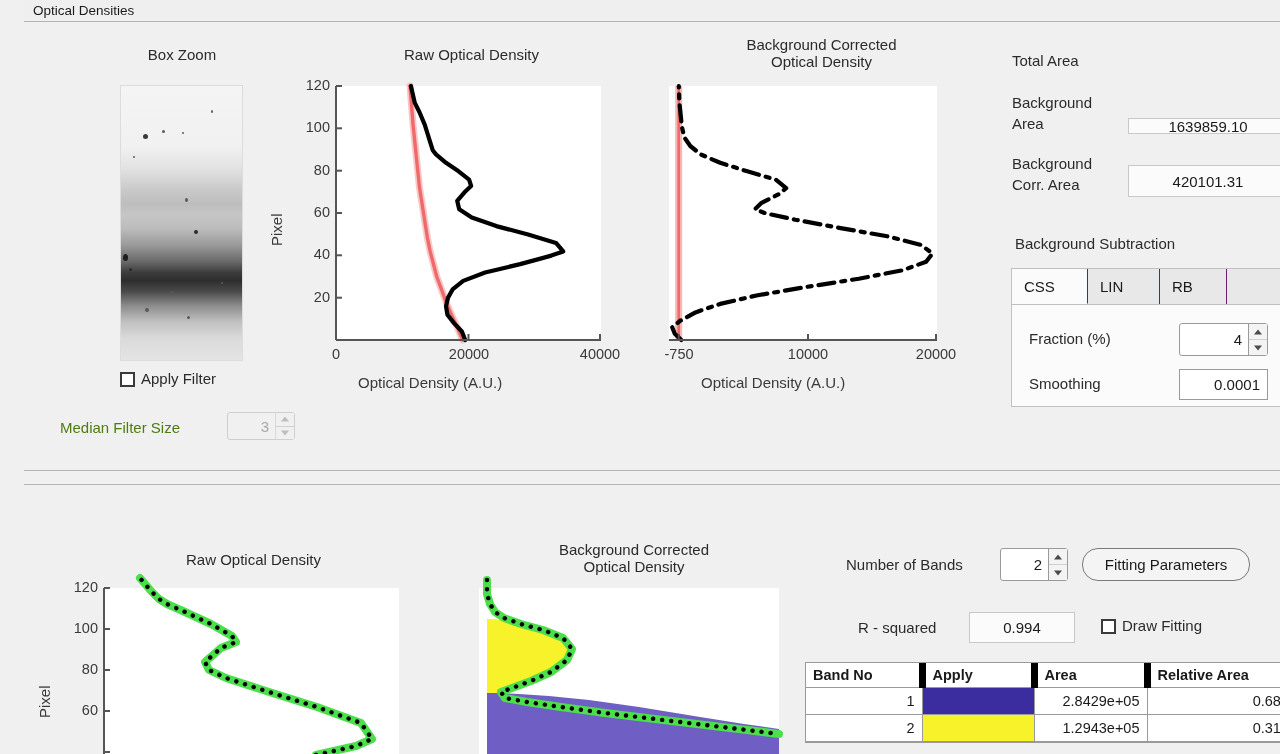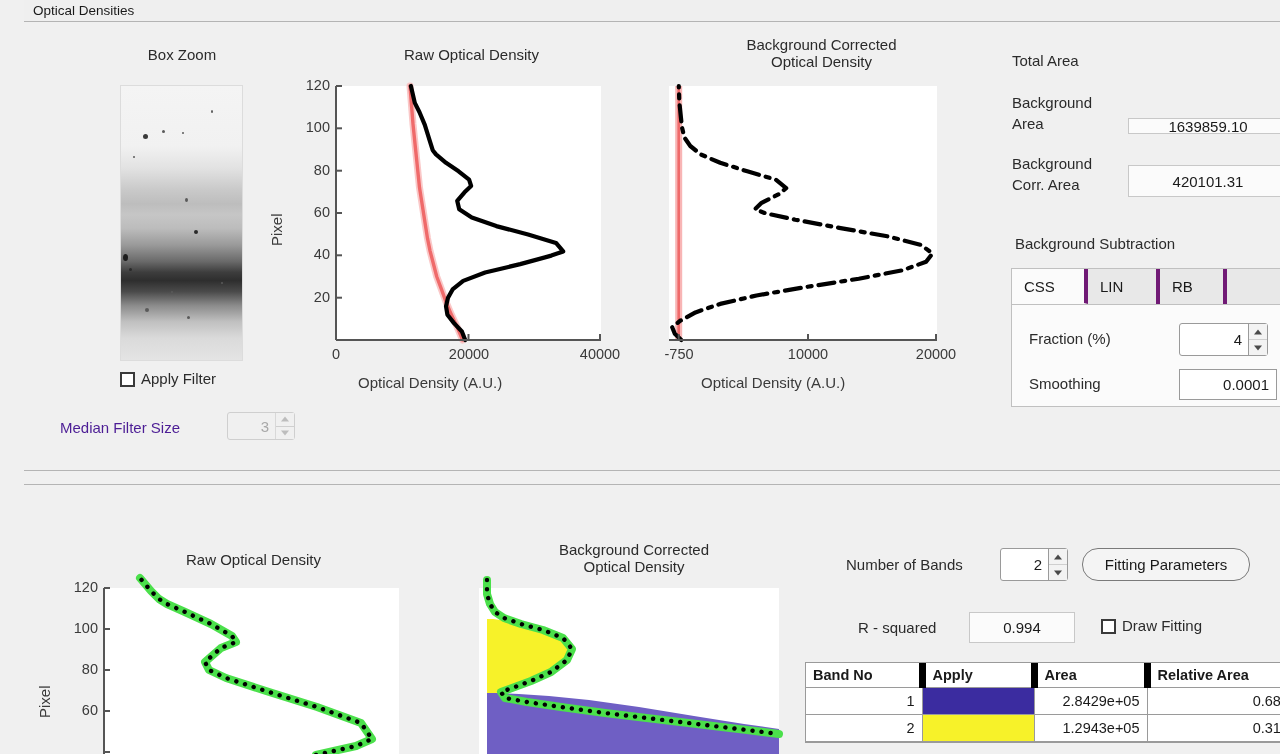--- a/index.html
+++ b/index.html
@@ -93,21 +93,21 @@
   .btn {
     position: absolute; border: 1px solid #7a7a7a; border-radius: 6px;
     background: #f4f4f4; font-size: 15px; color: #1a1a1a;
     display: flex; align-items: center; justify-content: center;
   }
 
   
   .tabstrip { position: absolute; display: flex; border: 1px solid #c0c0c0; background: #ececec; }
   .tabstrip .tab {
     font-size: 15px; color: #1a1a1a; background: #e8e8e8;
-    border-right: 4px solid #701a75;
+    border-right: 1px solid #701a75;
     display: flex; align-items: center; padding-left: 12px;
   }
   .tabstrip .tab.active { background: #fbfbfb; border-bottom: 1px solid #fbfbfb; }
   .tabstrip .tab.filler { flex: 1; border-right: none; }
   .tabpanel { position: absolute; background: #fbfbfb; border: 1px solid #c0c0c0; border-top: none; }
 
   
   .tbl { position: absolute; border: 1px solid #9a9a9a; background: #fff; border-collapse: collapse; }
   .tbl table { border-collapse: collapse; width: 100%; font-size: 14.5px; color: #1a1a1a; }
   .tbl th {
@@ -156,21 +156,21 @@
         <div class="speck" style="left:8px;top:182px;width:3px;height:3px;background:#2a2a2a;"></div>
         <div class="speck" style="left:24px;top:222px;width:4px;height:4px;"></div>
         <div class="speck" style="left:66px;top:230px;width:3px;height:3px;"></div>
         <div class="speck" style="left:50px;top:205px;width:2px;height:2px;"></div>
         <div class="speck" style="left:100px;top:196px;width:2px;height:2px;"></div>
       </div>
 
       <div class="cbx" style="left:96px; top:350px;"></div>
       <div class="lbl" style="left:117px; top:348px;">Apply Filter</div>
 
-      <div class="lbl" style="left:36px; top:397px; color:#4c1d95;">Median Filter Size</div>
+      <div class="lbl" style="left:36px; top:397px; color:#4d7c0f;">Median Filter Size</div>
       <div class="spin dim" style="left:203px; top:390px; width:68px; height:28px;">
         <div class="sv">3</div>
         <div class="sb">
             <i></i>
             <i></i>
           </div>
       </div>
 
       <div class="chart-title" style="left:340px; top:24px; width:215px;">Raw Optical Density</div>
       <div class="plot" style="left:312px; top:64px; width:265px; height:278px;">
@@ -248,21 +248,21 @@
       <div class="tabpanel" style="left:987px; top:283px; width:281px; height:102px;">
         <div class="lbl" style="left:17px; top:25px;">Fraction (%)</div>
         <div class="spin" style="left:167px; top:18px; width:89px; height:33px;">
           <div class="sv">4</div>
           <div class="sb">
               <i></i>
               <i></i>
             </div>
         </div>
         <div class="lbl" style="left:17px; top:70px;">Smoothing</div>
-        <div class="valbox" style="left:167px; top:64px; width:98px; height:31px; background:#ffffff; border-color:#9a9a9a; justify-content:flex-end; padding-right:7px;">0.0001</div>
+        <div class="valbox" style="left:167px; top:64px; width:89px; height:31px; background:#ffffff; border-color:#9a9a9a; justify-content:flex-end; padding-right:7px;">0.0001</div>
       </div>
 
     </div>
   </div>
 
   <div class="panel" id="panel-fit">
     <div class="panel-body">
 
       <div class="chart-title" style="left:122px; top:44px; width:215px;">Raw Optical Density</div>
       <div class="plot" style="left:80px; top:81px; width:295px; height:167px;">

